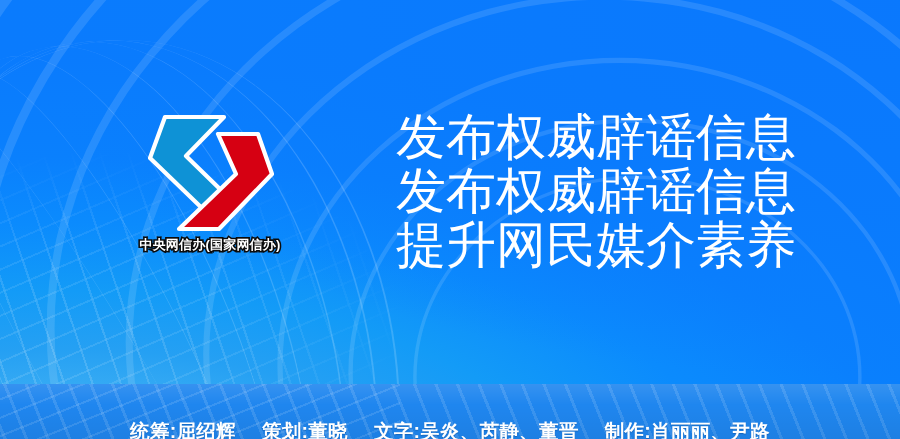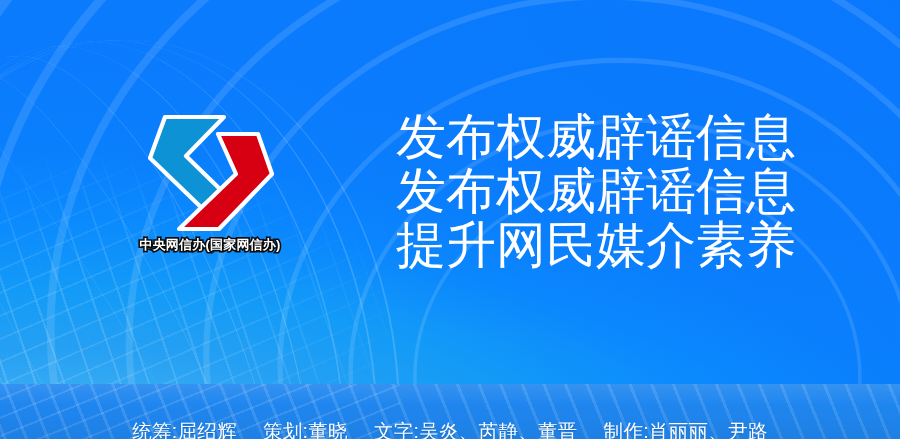--- a/index.html
+++ b/index.html
@@ -171,21 +171,21 @@
     background: linear-gradient(180deg, rgba(255,255,255,.10) 0%, rgba(255,255,255,0) 38%, rgba(0,0,0,.05) 100%);
   }
   .credits {
     position: absolute;
     inset: 0;
     display: flex;
     align-items: center;
     justify-content: center;
     gap: 26px;
     color: #ffffff;
-    font-weight: normal;
+    font-weight: bold;
     font-size: 19.5px;
     letter-spacing: .3px;
     white-space: nowrap;
     text-shadow: 0 1px 1px rgba(0,40,90,.28);
     margin-top: 40px;
   }
   .credits .cred { display: inline-block; }
 </style>
 </head>
 <body>

